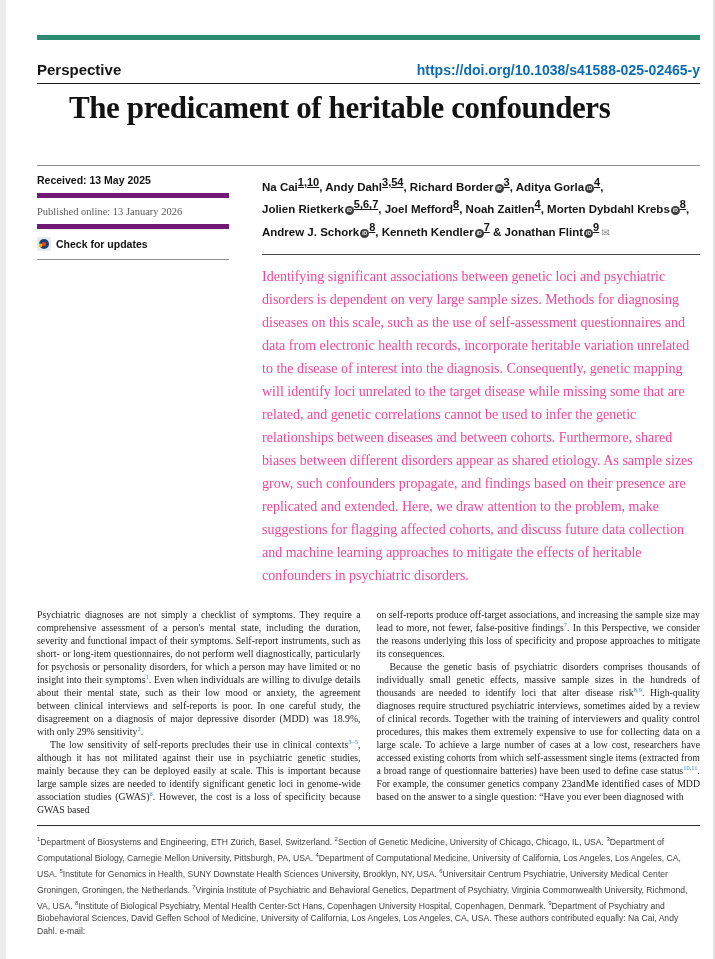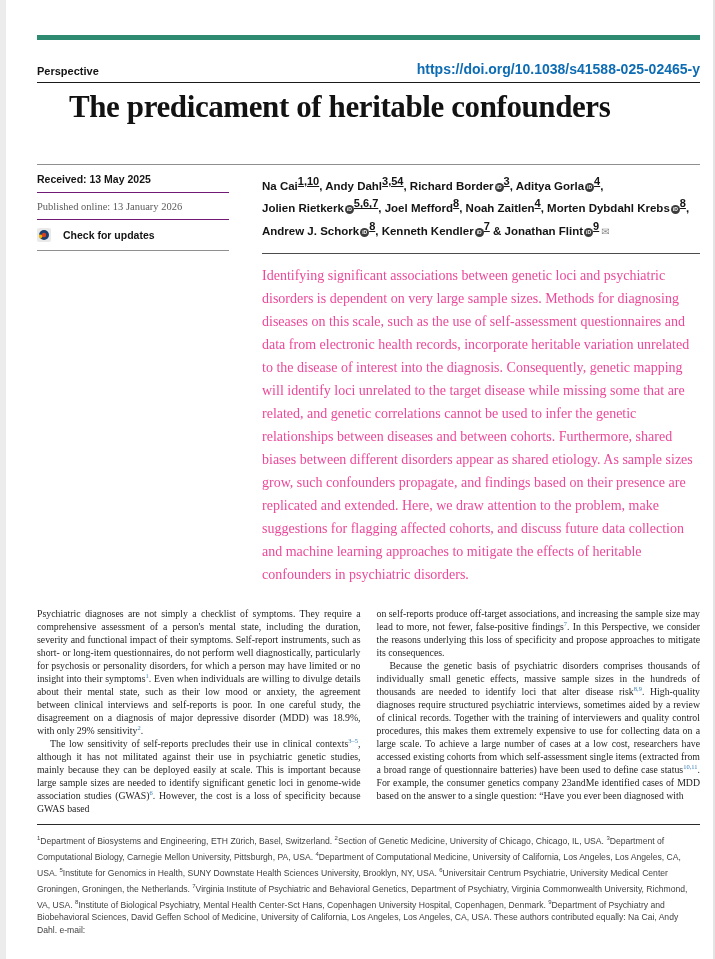--- a/index.html
+++ b/index.html
@@ -28,44 +28,44 @@
     font-weight:bold;
     font-size:27px;
     letter-spacing:-1.2px;
     color:#111;
   }
   .kicker-row{
     margin-top:21px;
     display:flex;justify-content:space-between;align-items:flex-end;
     padding-bottom:5px;
   }
-  .section-label{font-size:11px;font-weight:bold;color:#141414;}
+  .section-label{font-size:15px;font-weight:bold;color:#141414;}
   .doi-link{font-size:14px;font-weight:bold;color:var(--link-blue);text-decoration:none;}
   .header-rule{height:0;border-top:1.5px solid #1a1a1a;}
 
   .article-title{
     margin-top:7px;
     font-family:"Liberation Serif",serif;
     font-weight:bold;
     font-size:31px;
     letter-spacing:-0.4px;
     color:#121212;
     line-height:1.1;
     margin-left:32px;
   }
 
   
   .meta-top-rule{margin-top:40px;height:0;border-top:1px solid #8f8f8f;}
   .meta-grid{display:grid;grid-template-columns:192px 1fr;column-gap:33px;}
   .dates-col{font-size:10.5px;}
-  .date-row{padding:8px 0 7px 0;border-bottom:1px solid #701a75;font-weight:bold;color:#141414;}
+  .date-row{padding:8px 0 7px 0;border-bottom:5px solid #701a75;font-weight:bold;color:#141414;}
   .date-row.published{
     font-family:"Liberation Serif",serif;font-weight:normal;color:#5a5a5a;
   }
-  .updates-row{padding:8px 0 8px 0;border-bottom:1px solid #8f8f8f;display:flex;align-items:center;gap:12px;cursor:pointer;}
+  .updates-row{padding:8px 0 8px 0;border-bottom:1px solid #8f8f8f;display:flex;align-items:center;gap:5px;cursor:pointer;}
   .updates-label{font-size:10.5px;font-weight:bold;color:#141414;}
   .crossmark{width:14px;height:14px;background:#e9e9e9;border-radius:2px;display:inline-flex;align-items:center;justify-content:center;}
   .crossmark svg{display:block;}
 
   .authors{
     padding-top:8px;
     font-size:11.5px;font-weight:bold;color:#141414;
     line-height:17.5px;
   }
   .authors sup{font-size:11px;font-weight:bold;text-decoration:underline;}

